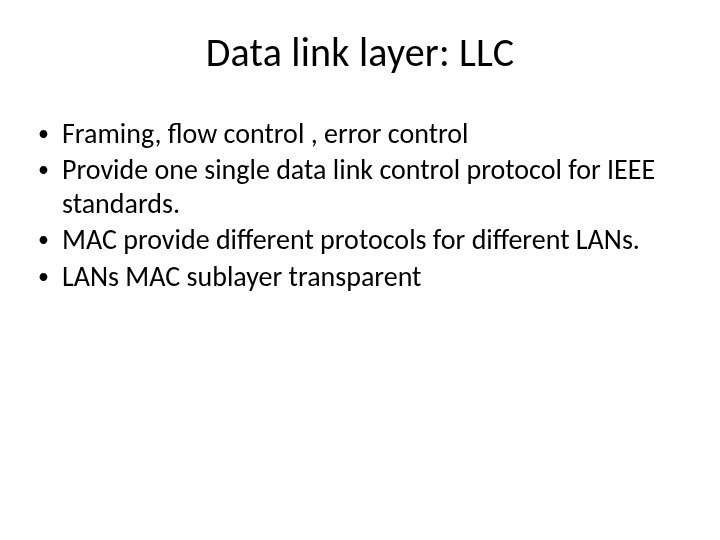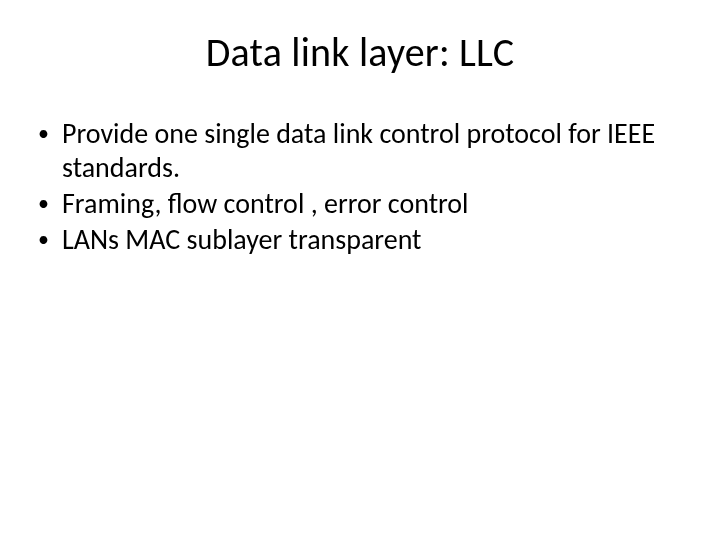--- a/index.html
+++ b/index.html
@@ -45,17 +45,18 @@
     font-size: 22px;
     line-height: 34px;
   }
 </style>
 </head>
 <body>
 
 <div class="slide">
   <h1 class="title">Data link layer: LLC</h1>
   <ul class="body">
+    <li>Framing, flow control , error control</li>
     <li>Provide one single data link control protocol for IEEE standards.</li>
-    <li>Framing, flow control , error control</li>
+    <li>MAC provide different protocols for different LANs.</li>
     <li>LANs MAC sublayer transparent</li>
   </ul>
 </div>
 
 </body></html>

